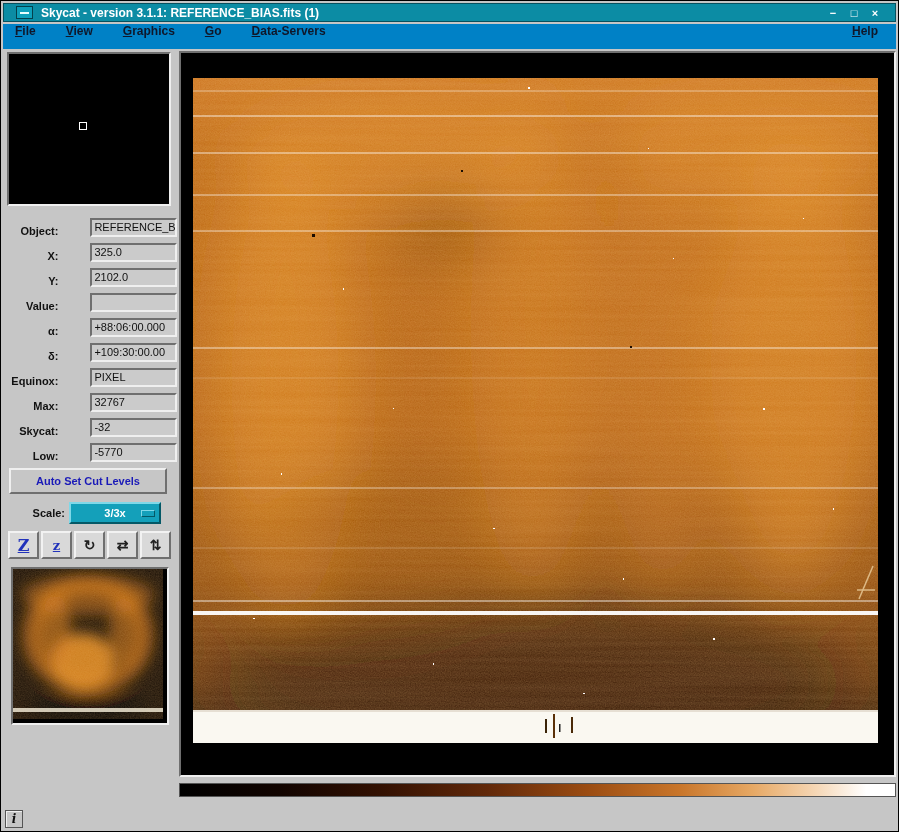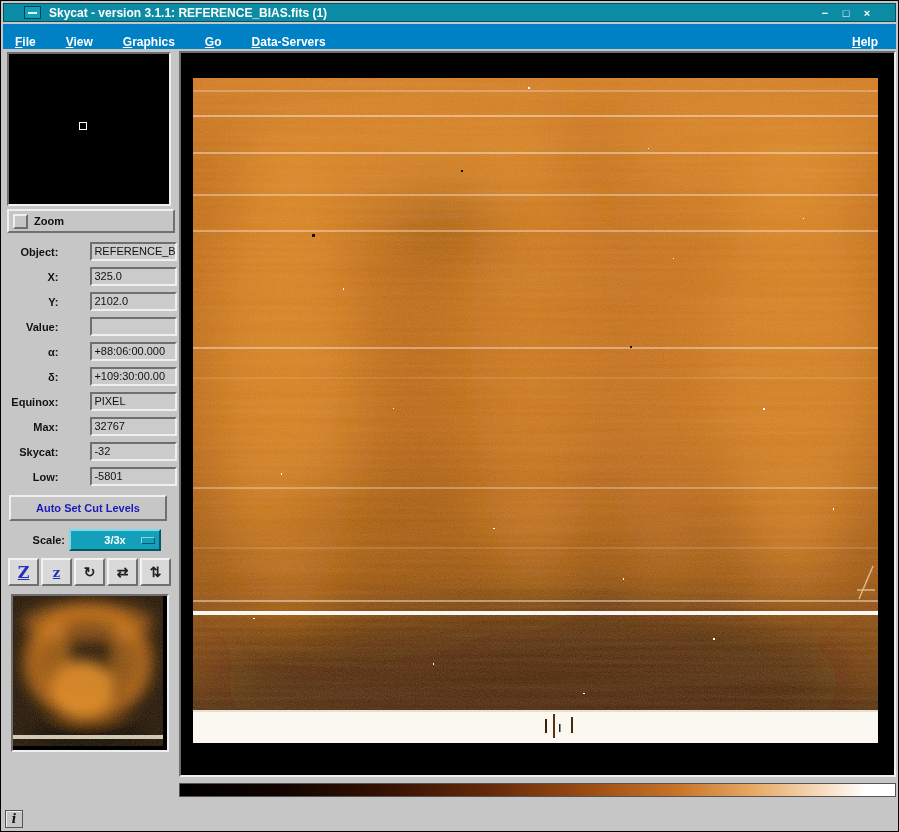--- a/index.html
+++ b/index.html
@@ -5,34 +5,34 @@
   html,body{margin:0;padding:0;background:#ffffff;}
   .window{
     width:899px;height:832px;box-sizing:border-box;position:relative;
     background:#c6c6c6;border:1px solid #000;
     font-family:"Liberation Sans",sans-serif;overflow:hidden;
   }
   
   .titlebar{
     height:19px;margin:2px 2px 0 2px;background:#0c8ca4;
     display:flex;align-items:center;color:#fff;
-    border:1px solid #06505e;box-sizing:border-box;padding:0 20px;
+    border:1px solid #06505e;box-sizing:border-box;padding:0 12px;
   }
   .win-menu-box{
     width:15px;height:11px;border:1px solid #04404c;background:#0fa0ba;
     display:flex;align-items:center;justify-content:center;margin-right:8px;
   }
   .win-menu-box .bar{width:9px;height:2px;background:#e8ffff;}
   .title-text{font-size:12px;font-weight:bold;flex:1;white-space:nowrap;overflow:hidden;}
   .win-ctl{width:16px;height:14px;display:flex;align-items:center;justify-content:center;
     font-size:11px;font-weight:bold;color:#fff;margin-left:5px;cursor:default;}
   
   .menubar{
     height:25px;margin:2px 2px 0 2px;background:#0081c6;
-    display:flex;align-items:flex-end;color:#ffffff;
+    display:flex;align-items:flex-start;color:#0f172a;
     font-size:12px;font-weight:bold;padding:0 12px;box-sizing:border-box;
   }
   .menu-item{margin-right:30px;cursor:default;}
   .menu-item span{display:inline-block;}
   .menu-item span::first-letter{text-decoration:underline;}
   .menu-help{margin-left:auto;margin-right:6px;}
   
   .body{display:flex;margin:2px;}
   .left-panel{width:174px;flex:none;}
   .right-area{flex:1;margin-left:2px;display:flex;flex-direction:column;}
@@ -48,21 +48,21 @@
   .zoom-row{
     margin:3px 2px 2px 4px;height:20px;display:flex;align-items:center;
     border:2px solid;border-color:#efefef #6f6f6f #6f6f6f #efefef;padding-left:4px;
     background:#c6c6c6;
   }
   .checkbox{width:11px;height:11px;background:#c6c6c6;
     border:2px solid;border-color:#efefef #6f6f6f #6f6f6f #efefef;margin-right:6px;}
   .zoom-label{font-size:11px;font-weight:bold;color:#111;}
   
   .fields{margin-top:6px;}
-  .frow{display:flex;align-items:center;height:25px;}
+  .frow{display:flex;align-items:flex-end;height:25px;}
   .flabel{width:62px;text-align:right;padding-right:4px;font-size:11px;font-weight:bold;color:#111;}
   .fval{
     width:88px;height:15px;background:#cbcbcb;
     border:2px solid;border-color:#6f6f6f #efefef #efefef #6f6f6f;
     font-size:11px;line-height:15px;padding:0 2px;overflow:hidden;white-space:nowrap;color:#111;margin-left:28px;
   }
   
   .cut-btn{
     margin:6px 4px 4px 6px;width:154px;height:22px;background:#c6c6c6;
     border:2px solid;border-color:#efefef #6f6f6f #6f6f6f #efefef;
@@ -144,24 +144,20 @@
   </div>
 
   <div class="body">
 
     <div class="left-panel">
 
       <div class="zoom-preview sunken">
         <div class="zoom-marker"></div>
       </div>
 
-      <div class="zoom-row">
-        <div class="checkbox"></div>
-        <div class="zoom-label">Zoom</div>
-      </div>
 
       <div class="fields">
         <div class="frow">
           <div class="flabel">Object:</div>
           <div class="fval">REFERENCE_B</div>
         </div>
         <div class="frow">
           <div class="flabel">X:</div>
           <div class="fval">325.0</div>
         </div>
@@ -188,21 +184,21 @@
         <div class="frow">
           <div class="flabel">Max:</div>
           <div class="fval">32767</div>
         </div>
         <div class="frow">
           <div class="flabel">Skycat:</div>
           <div class="fval">-32</div>
         </div>
         <div class="frow">
           <div class="flabel">Low:</div>
-          <div class="fval">-5801</div>
+          <div class="fval">-5770</div>
         </div>
       </div>
 
       <div class="cut-btn">Auto Set Cut Levels</div>
 
       <div class="scale-row">
         <div class="scale-label">Scale:</div>
         <div class="scale-combo">
           <span>3/3x</span>
           <span class="scale-indicator"></span>

